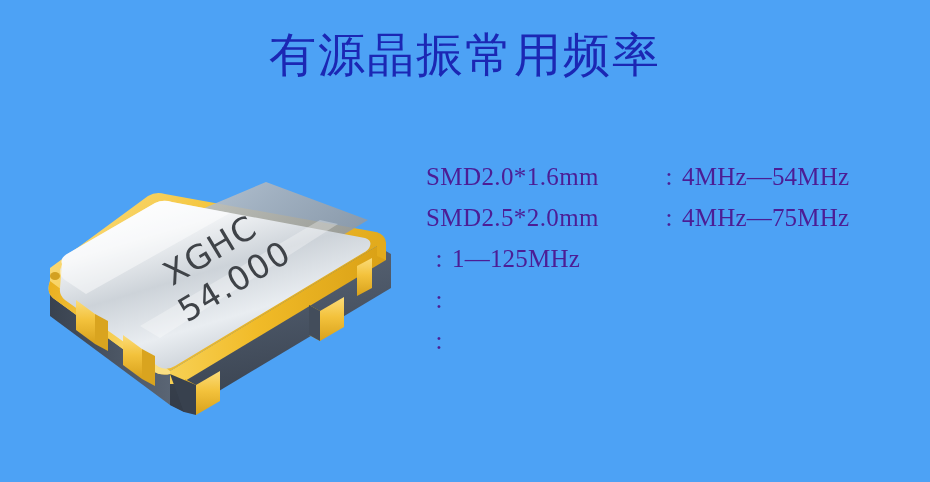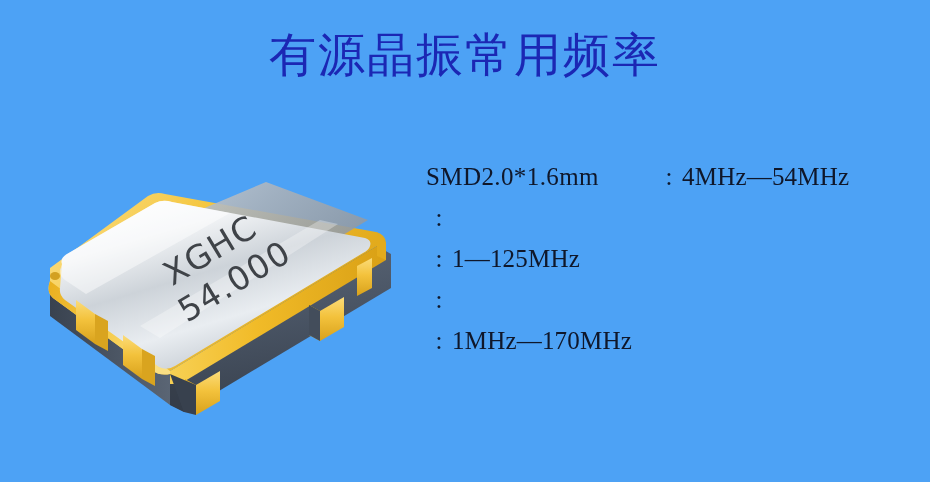--- a/index.html
+++ b/index.html
@@ -45,21 +45,21 @@
     left: 426px;
     top: 163px;
     width: 470px;
   }
   .spec-row {
     display: flex;
     align-items: baseline;
     height: 41px;
     font-family: "Liberation Serif", "DejaVu Serif", serif;
     font-size: 25px;
-    color: #0f172a;
+    color: #4c1d95;
     white-space: nowrap;
   }
   .spec-size {
     width: 230px;
     flex: 0 0 230px;
     letter-spacing: 0.4px;
   }
   .spec-colon {
     width: 26px;
     flex: 0 0 26px;
@@ -195,31 +195,32 @@
 
   <div id="spec-list">
 
     <div class="spec-row">
       <span class="spec-size">SMD2.0*1.6mm</span>
       <span class="spec-colon">:</span>
       <span class="spec-range">4MHz—54MHz</span>
     </div>
 
     <div class="spec-row">
-      <span class="spec-colon">:</span>
+      <span class="spec-size">SMD2.5*2.0mm</span>
+      <span class="spec-colon">:</span>
+      <span class="spec-range">4MHz—75MHz</span>
     </div>
 
     <div class="spec-row">
       <span class="spec-colon">:</span>
       <span class="spec-range">1—125MHz</span>
     </div>
 
     <div class="spec-row">
       <span class="spec-colon">:</span>
     </div>
 
     <div class="spec-row">
       <span class="spec-colon">:</span>
-      <span class="spec-range">1MHz—170MHz</span>
     </div>
 
   </div>
 </div>
 
 </body></html>

